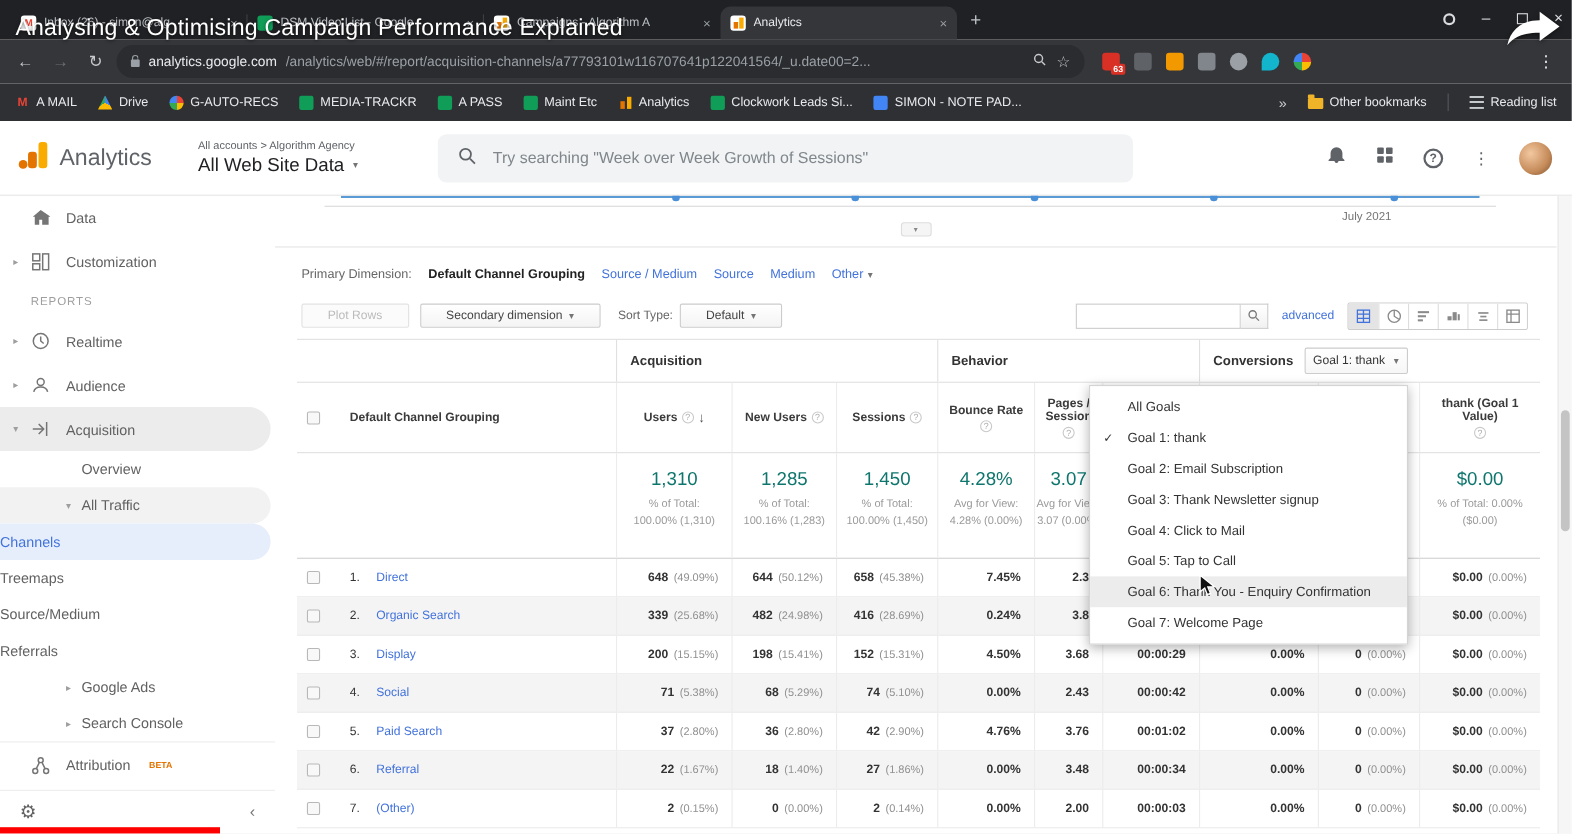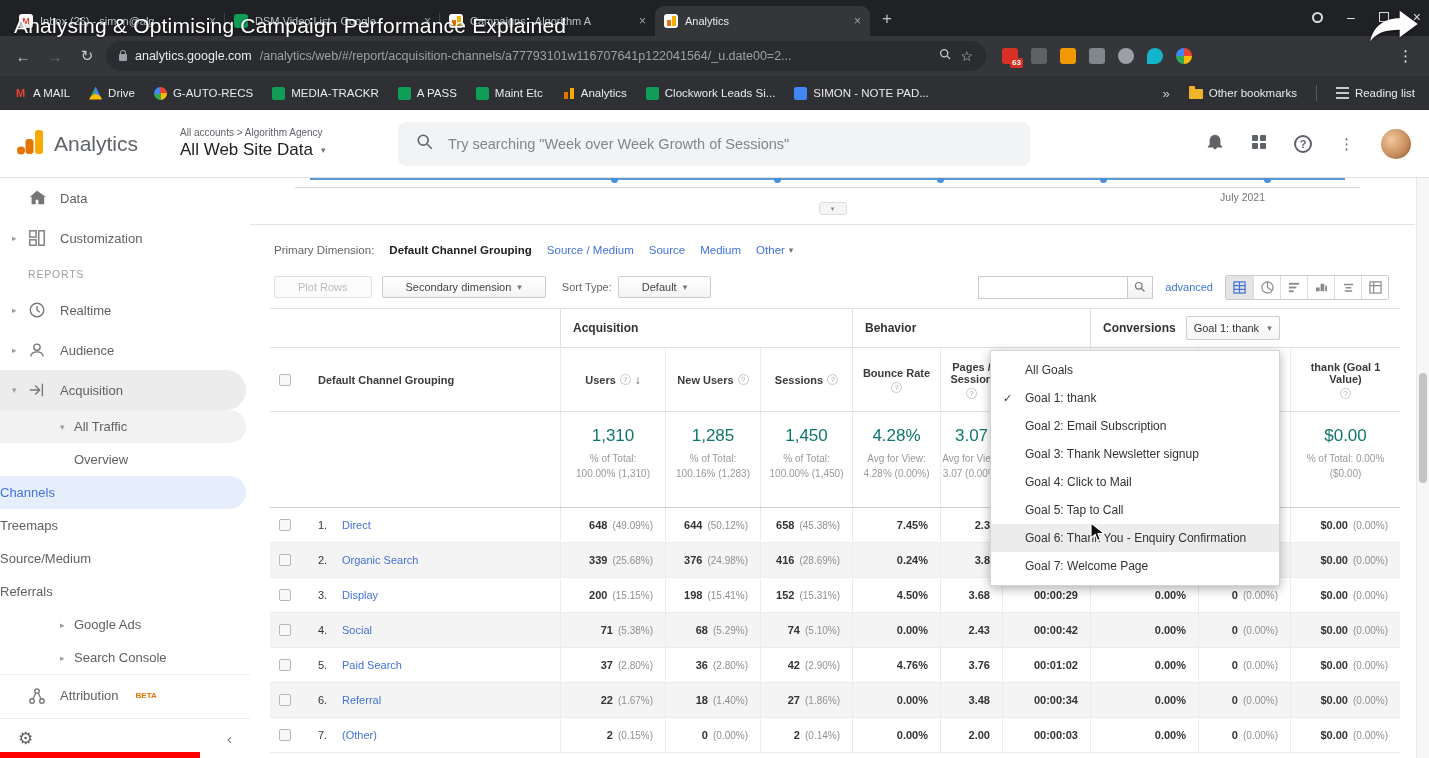--- a/index.html
+++ b/index.html
@@ -374,26 +374,26 @@
         <span>Audience</span>
       </div>
     <div class="si active-gray">
         <span class="chevd"></span>
         <svg class="sic" width="18" height="18" viewBox="0 0 20 20" fill="none" stroke="#757575" stroke-width="1.5">
           <path d="M2 10h10M8 5l5 5-5 5"></path>
           <path d="M16 3v14"></path>
         </svg>
         <span>Acquisition</span>
       </div>
+    <div class="ss l1">
+        <span>Overview</span>
+      </div>
     <div class="ss l1 bg2">
         <span class="chevd"></span>
         <span>All Traffic</span>
-      </div>
-    <div class="ss l1">
-        <span>Overview</span>
       </div>
     <div class="ss l2 active-blue">
         <span>Channels</span>
       </div>
     <div class="ss l2">
         <span>Treemaps</span>
       </div>
     <div class="ss l2">
         <span>Source/Medium</span>
       </div>
@@ -644,21 +644,21 @@
           </div>
           <div class="td cdim">
             <span class="idx">2.</span>
             <span class="lnk">Organic Search</span>
           </div>
           <div class="td cu">
             <b>339</b>
             <span class="pct">(25.68%)</span>
           </div>
           <div class="td cn">
-            <b>376</b>
+            <b>482</b>
             <span class="pct">(24.98%)</span>
           </div>
           <div class="td cs">
             <b>416</b>
             <span class="pct">(28.69%)</span>
           </div>
           <div class="td cb2">
             <b>0.24%</b>
           </div>
           <div class="td cp">

